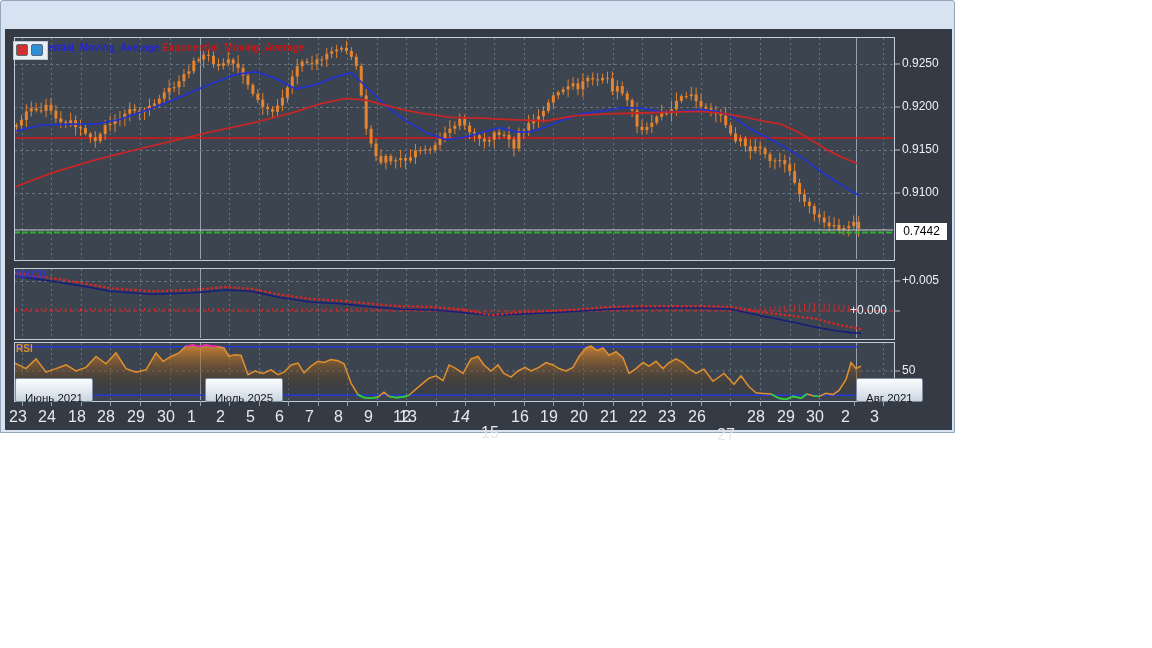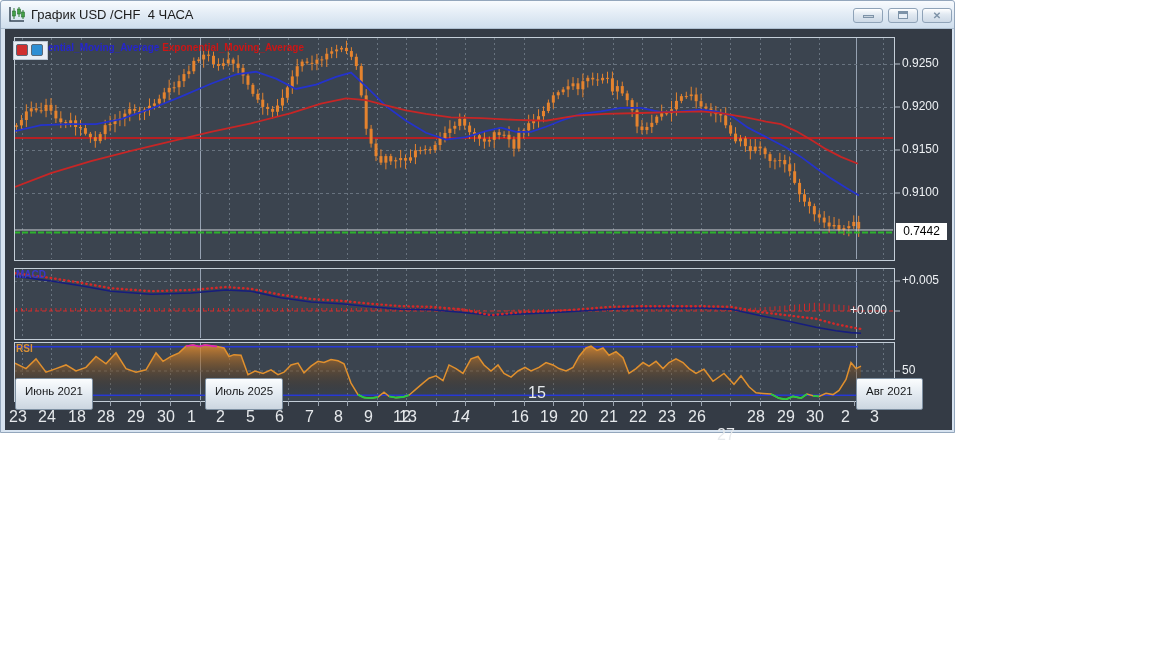--- a/index.html
+++ b/index.html
@@ -31,55 +31,34 @@
   .swatch{position:absolute;top:2px;width:12px;height:12px;border-radius:2px;border:1px solid #5a6a7a;box-sizing:border-box;}
   #swatch-red{left:2px;} #swatch-blue{left:17px;}
   #legend-text{position:absolute;left:47px;top:41px;font-size:10px;white-space:pre;}
   #legend-text .ema-fast{font-weight:bold;}
   #legend-text .ema-slow{font-weight:bold;}
   
   .panel-label{position:absolute;font-size:10px;font-weight:bold;}
   #macd-label{left:15px;top:268px;}
   #rsi-label{left:15px;top:342px;}
   
-  .month-box{position:absolute;top:377px;height:32px;line-height:17px;padding:4px 9px;font-size:11.5px;color:#16181a;
+  .month-box{position:absolute;top:377px;height:24px;line-height:17px;padding:11px 9px;font-size:11.5px;color:#16181a;
        background:linear-gradient(#fbfdfe,#e3eaf1 50%,#ccd6e0);border:1px solid #7e90a2;border-radius:2px;
        box-sizing:border-box;white-space:nowrap;}
   
   #cur-price{position:absolute;left:895px;top:222px;width:51px;height:17px;background:#ffffff;color:#000;
        font-size:12px;text-align:center;line-height:17px;}
   .axis-label{position:absolute;font-size:12px;color:#eef1f4;white-space:nowrap;}
   .time-label{position:absolute;top:407px;width:26px;text-align:left;font-size:16px;color:#e6e9ec;}
 </style>
 </head>
 <body>
 
 <div id="stage">
   <div id="win">
-    <div id="titlebar">
-      <svg id="title-icon" viewBox="0 0 18 17">
-        <path d="M2 1 v14 h14" stroke="#3a4a5a" stroke-width="1.5" fill="none"></path>
-        <line x1="6" y1="2" x2="6" y2="13" stroke="#2e7d32" stroke-width="1"></line>
-        <rect x="4.5" y="5" width="3" height="5" fill="#43a047" stroke="#1b5e20" stroke-width="0.5"></rect>
-        <line x1="11" y1="1" x2="11" y2="11" stroke="#2e7d32" stroke-width="1"></line>
-        <rect x="9.5" y="3" width="3" height="5" fill="#43a047" stroke="#1b5e20" stroke-width="0.5"></rect>
-        <line x1="15" y1="4" x2="15" y2="13" stroke="#2e7d32" stroke-width="1"></line>
-        <rect x="13.5" y="6" width="3" height="5" fill="#43a047" stroke="#1b5e20" stroke-width="0.5"></rect>
-      </svg>
-      <span id="win-title">График USD /CHF  4 ЧАСА</span>
-      <div class="winbtn" id="btn-min">
-          <span class="glyph-min"></span>
-        </div>
-      <div class="winbtn" id="btn-max">
-          <span class="glyph-max"></span>
-        </div>
-      <div class="winbtn" id="btn-close">
-          <span class="glyph-close">✕</span>
-        </div>
-    </div>
 
     <div id="client">
       <div class="panel" id="panel-main" style="left:9px;top:8px;"></div>
       <div class="panel" id="panel-macd" style="left:9px;top:239px;"></div>
       <div class="panel" id="panel-rsi" style="left:9px;top:313px;"></div>
     </div>
 
     <svg id="chart-svg" width="955" height="433" viewBox="0 0 955 433">
         <defs>
           <clipPath id="cpMain">
@@ -815,21 +794,21 @@
         <div class="time-label" style="left: 186px; top: 407px;">1</div>
         <div class="time-label" style="left: 215px; top: 407px;">2</div>
         <div class="time-label" style="left: 245px; top: 407px;">5</div>
         <div class="time-label" style="left: 274px; top: 407px;">6</div>
         <div class="time-label" style="left: 304px; top: 407px;">7</div>
         <div class="time-label" style="left: 333px; top: 407px;">8</div>
         <div class="time-label" style="left: 363px; top: 407px;">9</div>
         <div class="time-label" style="left: 392px; top: 407px;">12</div>
         <div class="time-label" style="left: 398px; top: 407px;">13</div>
         <div class="time-label" style="left: 451px; top: 407px; font-style: italic;">14</div>
-        <div class="time-label" style="left: 480px; top: 383px; margin-left: 47px;">15</div>
+        <div class="time-label" style="left: 480px; top: 423px;">15</div>
         <div class="time-label" style="left: 510px; top: 407px;">16</div>
         <div class="time-label" style="left: 539px; top: 407px;">19</div>
         <div class="time-label" style="left: 569px; top: 407px;">20</div>
         <div class="time-label" style="left: 599px; top: 407px;">21</div>
         <div class="time-label" style="left: 628px; top: 407px;">22</div>
         <div class="time-label" style="left: 657px; top: 407px;">23</div>
         <div class="time-label" style="left: 687px; top: 407px;">26</div>
         <div class="time-label" style="left: 716px; top: 425px;">27</div>
         <div class="time-label" style="left: 746px; top: 407px;">28</div>
         <div class="time-label" style="left: 776px; top: 407px;">29</div>

